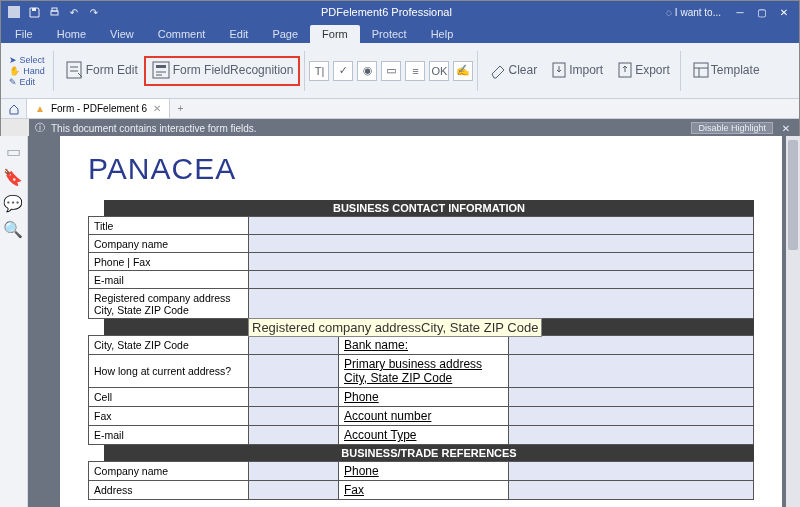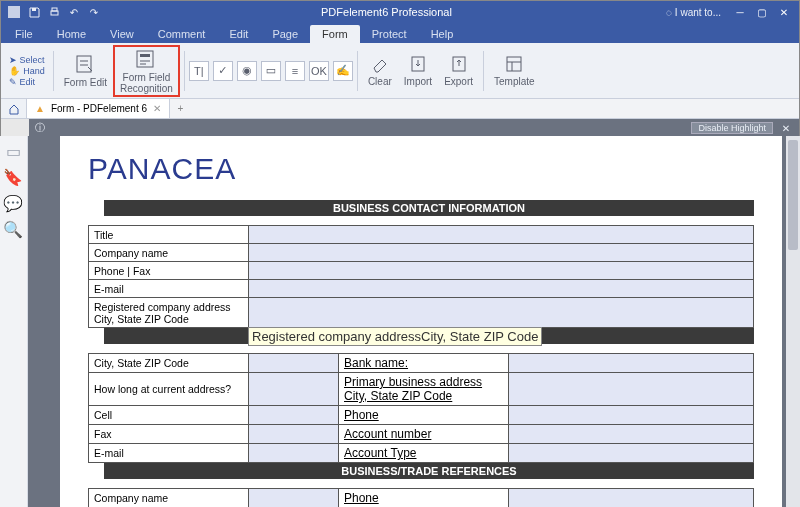--- a/index.html
+++ b/index.html
@@ -19,21 +19,21 @@
 .menubar { height: 20px; background: #3b5ba5; display: flex; align-items: flex-end; padding-left: 2px; }
 .menubar .mtab { color: #d8e0f0; font-size: 11px; padding: 3px 12px; cursor: pointer; }
 .menubar .mtab.active { background: #eef1f6; color: #333; border-radius: 2px 2px 0 0; margin-top: 42px; }
 .menubar .mtab.file { background: transparent; }
 
 
 .ribbon { height: 56px; background: #eef1f6; display: flex; align-items: center; border-bottom: 1px solid #c9cfdc; padding: 0 4px; }
 .left-tools { display:flex; flex-direction:column; gap:1px; padding:2px 4px; color:#3b5ba5; font-size:9px;}
 .left-tools div { display:flex; align-items:center; gap:3px;}
 .ribbon-sep { width: 1px; height: 40px; background: #c9cfdc; margin: 0 4px; }
-.rbtn { display: flex; flex-direction: column; align-items: center; justify-content: center; font-size: 10px; color: #5a5f6d; padding: 2px 6px; line-height: 1.1; cursor:pointer;}
+.rbtn { display: flex; flex-direction: row; align-items: center; justify-content: center; font-size: 12px; color: #5a5f6d; padding: 2px 6px; line-height: 1.1; cursor:pointer;}
 .rbtn svg { margin-bottom: 2px; }
 .rbtn.highlight { border: 2px solid #e43b2c; padding: 1px 5px; }
 .ricons { display:flex; gap:4px; align-items:center;}
 .ricons span { width:20px; height:20px; display:inline-flex; align-items:center; justify-content:center; border:1px solid #b9c0d0; background:#fff; font-size:11px; color:#5a5f6d;}
 
 
 .doctabs { height: 20px; background: #f2f3f6; display: flex; align-items: center; border-bottom: 1px solid #c9cfdc; font-size: 10px; }
 .home-tab { width: 26px; height: 100%; background:#eef1f6; border-right:1px solid #c9cfdc; display:flex; align-items:center; justify-content:center; color:#3b5ba5;}
 .doc-tab { height:100%; background:#fff; display:flex; align-items:center; padding:0 8px; border-right:1px solid #c9cfdc; gap:6px;}
 .warn-ico { color:#e8a33b; }
@@ -50,21 +50,21 @@
 .sidepanel { width: 28px; background: #f2f3f6; border-right: 1px solid #d7dbe5; display:flex; flex-direction:column; align-items:center; gap:12px; padding-top:8px; color:#9aa0ae;}
 .sidepanel span { width:14px; height:14px; display:flex; align-items:center; justify-content:center;}
 .canvas { flex:1; background:#6b7280; overflow:hidden; position:relative;padding-left:16px; }
 .page { position:absolute; left:32px; right:18px; top:0; bottom:0; background:#fff; padding: 16px 28px; overflow:hidden;}
 .scrollbar { position:absolute; right:0; top:0; bottom:0; width:14px; background:#e3e5ea;}
 .scrollbar .thumb { position:absolute; left:2px; right:2px; top:4px; height:110px; background:#b8bcc7; border-radius:2px;}
 
 
 .logo { font-size: 30px; color:#2a3b8f; letter-spacing:1px; font-weight:400; margin-bottom:14px;}
 .section-hdr { background:#3a3a3a; color:#fff; font-size:11px; font-weight:bold; text-align:center; padding:2px 0;margin-left:16px;}
-table.frm { width:100%; border-collapse:collapse; font-size:11px;margin-top:9px;}
+table.frm { width:100%; border-collapse:collapse; font-size:11px;}
 table.frm td { border:1px solid #555; padding:2px 5px; height:18px; vertical-align:middle;}
 td.lbl { width:160px; background:#fff; font-size:10.5px;}
 td.fld { background:#e2e6f5; }
 td.lbl2 { width:170px; background:#fff; font-size:12px;text-decoration:underline;}
 .tooltip { position:absolute; background:#ffffe1; border:1px solid #888; font-size:13px; padding:1px 3px; color:#333;}
 </style>
 </head>
 <body>
 
 <div class="titlebar">
@@ -198,20 +198,21 @@
   <div class="doc-tab">
     <span class="warn-ico">▲</span>
     <span>Form - PDFelement 6</span>
     <span style="color:#999">✕</span>
   </div>
   <div class="add-tab">+</div>
 </div>
 
 <div class="infobar">
   <span>ⓘ</span>
+  <span>This document contains interactive form fields.</span>
   <span class="spacer"></span>
   <span class="dhl">Disable Highlight</span>
   <span class="xb">✕</span>
 </div>
 
 <div class="workarea">
   <div class="sidepanel">
     <span>▭</span>
     <span>🔖</span>
     <span>💬</span>

